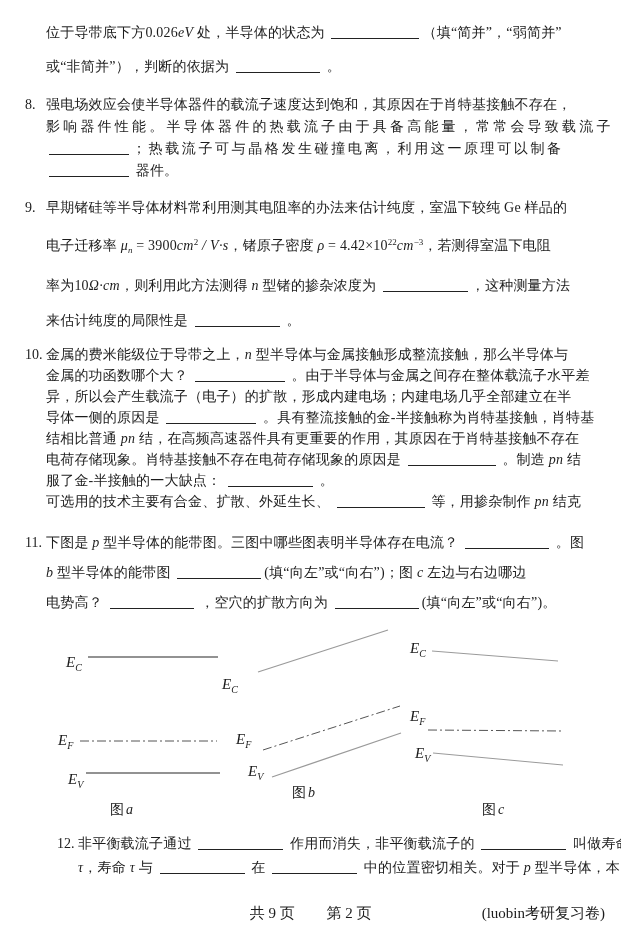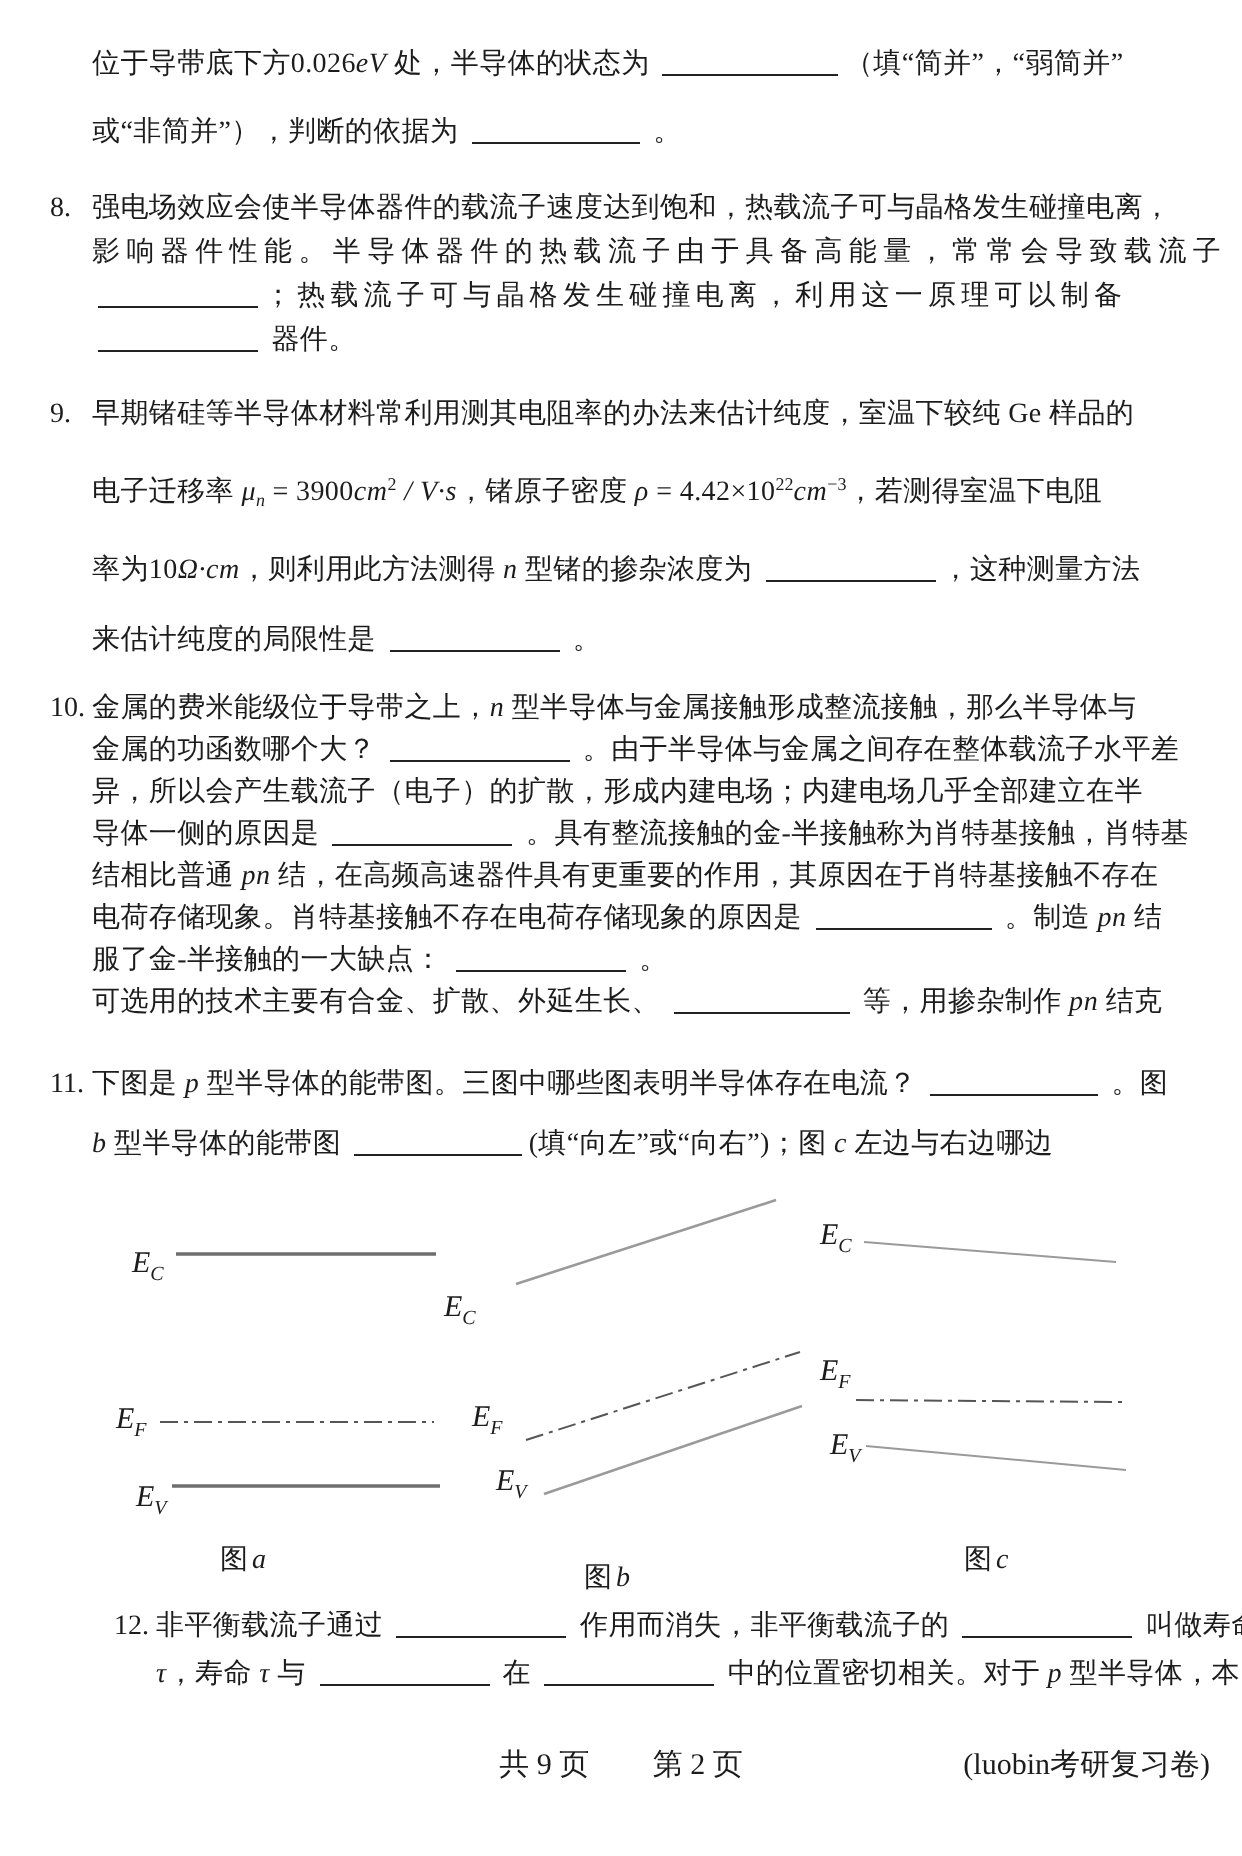--- a/index.html
+++ b/index.html
@@ -62,21 +62,21 @@
       <span class="qnum"></span>
       <div>
           <div class="line"><span class="t">位于导带底下方</span><span class="t">0.026</span><span class="m">eV</span><span class="t"> 处，半导体的状态为 </span><span class="blank" style="width: 88px;"></span><span class="t">（填“简并”，“弱简并”</span></div>
           <div class="line"><span class="t">或“非简并”），判断的依据为 </span><span class="blank" style="width: 84px;"></span><span class="t"> 。</span></div>
         </div>
     </div>
 
     <div class="q q8">
       <span class="qnum">8.</span>
       <div>
-          <div class="line"><span class="t">强电场效应会使半导体器件的载流子速度达到饱和，热载流子可与晶格发生碰撞电离，</span></div>
+          <div class="line"><span class="t">强电场效应会使半导体器件的载流子速度达到饱和，其原因在于肖特基接触不存在，</span></div>
           <div class="line sp1"><span class="t">影响器件性能。半导体器件的热载流子由于具备高能量，常常会导致载流子</span></div>
           <div class="line sp2"><span class="blank" style="width: 80px;"></span><span class="t">；热载流子可与晶格发生碰撞电离，利用这一原理可以制备</span></div>
           <div class="line"><span class="blank" style="width: 80px;"></span><span class="t"> 器件。</span></div>
         </div>
     </div>
 
     <div class="q q9">
       <span class="qnum">9.</span>
       <div>
           <div class="line"><span class="t">早期锗硅等半导体材料常利用测其电阻率的办法来估计纯度，室温下较纯 Ge 样品的</span></div>
@@ -98,20 +98,21 @@
           <div class="line"><span class="t">服了金-半接触的一大缺点： </span><span class="blank" style="width: 85px;"></span><span class="t"> 。</span></div>
           <div class="line"><span class="t">可选用的技术主要有合金、扩散、外延生长、 </span><span class="blank" style="width: 88px;"></span><span class="t"> 等，用掺杂制作 </span><span class="m">pn</span><span class="t"> 结克</span></div>
         </div>
     </div>
 
     <div class="q q11">
       <span class="qnum">11.</span>
       <div>
           <div class="line"><span class="t">下图是 </span><span class="m">p</span><span class="t"> 型半导体的能带图。三图中哪些图表明半导体存在电流？ </span><span class="blank" style="width: 84px;"></span><span class="t"> 。图</span></div>
           <div class="line"><span class="m">b</span><span class="t"> 型半导体的能带图 </span><span class="blank" style="width: 84px;"></span><span class="t">(填“向左”或“向右”)；图 </span><span class="m">c</span><span class="t"> 左边与右边哪边</span></div>
+          <div class="line"><span class="t">电势高？ </span><span class="blank" style="width: 84px;"></span><span class="t"> ，空穴的扩散方向为 </span><span class="blank" style="width: 84px;"></span><span class="t">(填“向左”或“向右”)。</span></div>
         </div>
     </div>
 
   </section>
 
   <div class="diagram">
     <svg width="621" height="200" viewBox="0 0 621 200">
 
       <line x1="88" y1="33" x2="218" y2="33" stroke="#6e6e6e" stroke-width="1.7"></line>
       <line x1="80" y1="117" x2="217" y2="117" stroke="#555" stroke-width="1" stroke-dasharray="9 3 2 3"></line>
@@ -132,21 +133,21 @@
 
     <span class="lbl" style="left:222px;top:52px"><span>E</span><sub>C</sub></span>
     <span class="lbl" style="left:236px;top:107px"><span>E</span><sub>F</sub></span>
     <span class="lbl" style="left:248px;top:139px"><span>E</span><sub>V</sub></span>
 
     <span class="lbl" style="left:410px;top:16px"><span>E</span><sub>C</sub></span>
     <span class="lbl" style="left:410px;top:84px"><span>E</span><sub>F</sub></span>
     <span class="lbl" style="left:415px;top:121px"><span>E</span><sub>V</sub></span>
 
     <span class="cap" style="left:110px;top:177px"><span>图</span><i>a</i></span>
-    <span class="cap" style="left:292px;top:186px"><span>图</span><i>b</i></span>
+    <span class="cap" style="left:292px;top:160px"><span>图</span><i>b</i></span>
     <span class="cap" style="left:482px;top:177px"><span>图</span><i>c</i></span>
   </div>
 
   <section class="content2">
     <div class="q q12">
       <span class="qnum">12.</span>
       <div>
           <div class="line"><span class="t">非平衡载流子通过 </span><span class="blank" style="width: 85px;"></span><span class="t"> 作用而消失，非平衡载流子的 </span><span class="blank" style="width: 85px;"></span><span class="t"> 叫做寿命</span></div>
           <div class="line"><span class="m">τ</span><span class="t">，寿命 </span><span class="m">τ</span><span class="t"> 与 </span><span class="blank" style="width: 85px;"></span><span class="t"> 在 </span><span class="blank" style="width: 85px;"></span><span class="t"> 中的位置密切相关。对于 </span><span class="m">p</span><span class="t"> 型半导体，本</span></div>
         </div>

